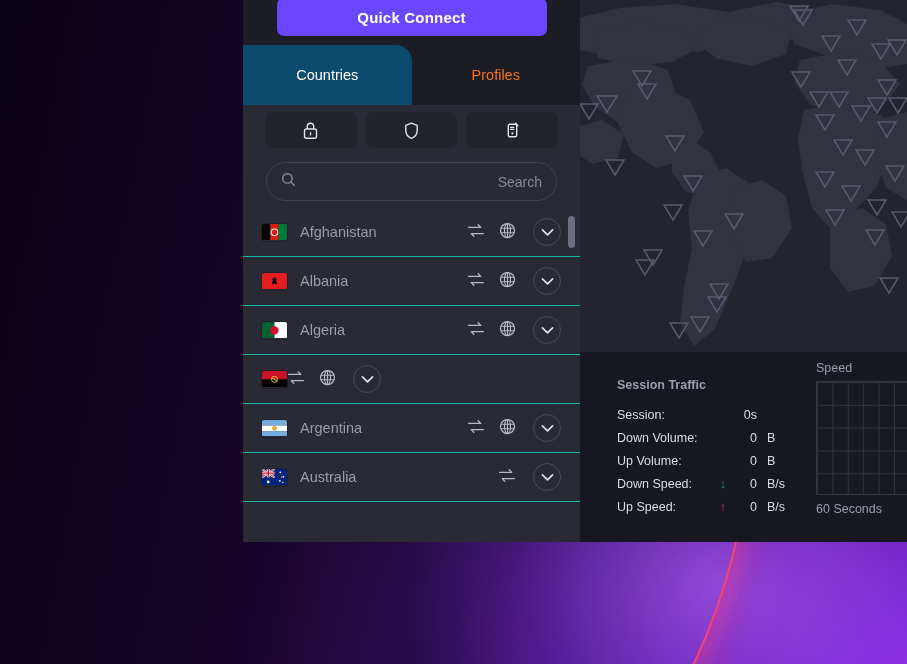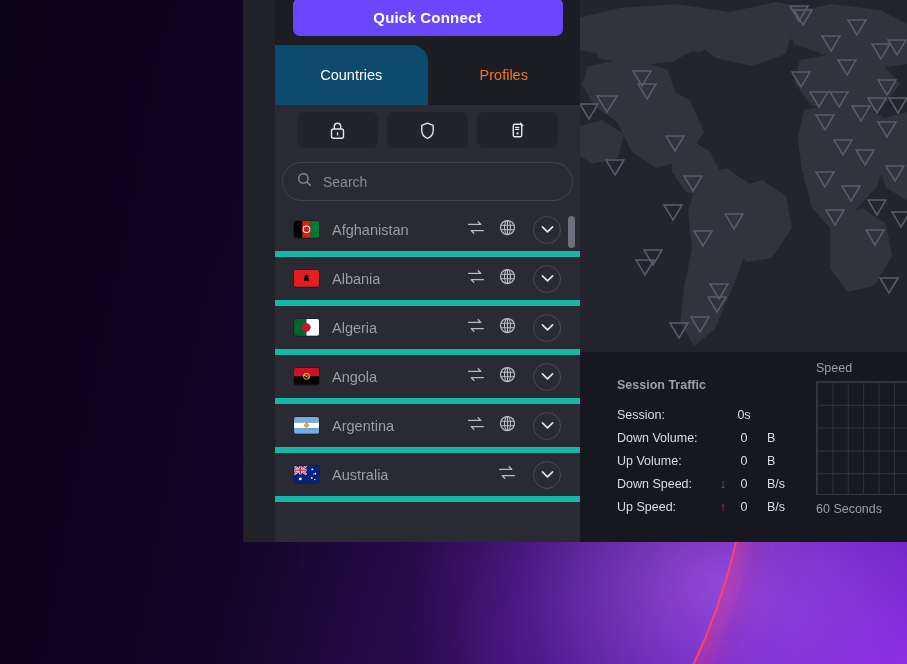--- a/index.html
+++ b/index.html
@@ -58,21 +58,20 @@
     background: #16161c;
     overflow: hidden;
   }
 
   
   #left-panel {
     width: 337px; height: 542px;
     background: #212129;
     display: flex; flex-direction: column;
     position: relative;
-    padding-left: 32px;
   }
   #qc-bar {
     height: 45px; background: #1c1c24;
     display: flex; align-items: flex-start; justify-content: center;
     flex: none;
   }
   #quick-connect {
     width: 270px; height: 38px;
     margin-top: -2px;
     background: #6b46ff;
@@ -137,35 +136,36 @@
     display: flex; align-items: center;
     padding: 0 14px; gap: 11px;
     cursor: text;
   }
   #search-box input {
     flex: 1;
     background: transparent; border: none; outline: none;
     color: #cfcfe0;
     font-family: "Liberation Sans", sans-serif;
     font-size: 14px;
+    text-align: right;
   }
   #search-box input::placeholder { color: #8a8a99; }
 
   
   #country-list {
     flex: 1;
     background: #2a2a35;
     overflow: hidden;
     position: relative;
   }
   .country-row {
     height: 49px;
     display: flex; align-items: center;
     padding: 0 19px 0 19px;
-    border-bottom: 6px solid #14b8a6;
+    border-bottom: 1px solid #14b8a6;
     cursor: pointer;
   }
   .flag {
     width: 25px; height: 17px;
     flex: none;
     border-radius: 2px;
     overflow: hidden;
     position: relative;
     box-shadow: 0 0 0 0.5px rgba(0,0,0,0.45);
   }
@@ -233,21 +233,21 @@
     margin-bottom: 11px;
   }
   .stat-row {
     display: flex; align-items: center;
     height: 23px;
     font-size: 12.5px;
     color: #dcdce6;
   }
   .stat-label { width: 98px; flex: none; }
   .stat-arrow { width: 16px; flex: none; text-align: center; font-size: 13px; }
-  .stat-value { width: 26px; flex: none; text-align: center; }
+  .stat-value { width: 26px; flex: none; text-align: right; }
   .stat-unit  { width: 34px; flex: none; text-align: left; padding-left: 10px; }
 
   #speed-panel {
     position: absolute; left: 236px; top: 9px; width: 110px;
   }
   .speed-title {
     font-size: 12.5px; color: #9d9dae; margin-bottom: 6px;
   }
   #speed-grid {
     width: 108px; height: 114px;
@@ -410,21 +410,20 @@
                 </span>
               </span>
             </div>
             <div class="country-row">
               <span class="flag"><svg viewBox="0 0 30 20">
                   <rect width="30" height="10" fill="#ce1126"></rect>
                   <rect y="10" width="30" height="10" fill="#000"></rect>
                   <circle cx="15" cy="10" r="3.6" fill="none" stroke="#f9d616" stroke-width="1.1"></circle>
                   <path d="M11.6 8.6 L18.4 11.6" stroke="#f9d616" stroke-width="1.1"></path>
                 </svg></span>
-              <span class="cname">Angola</span>
               <span class="row-actions">
                 <span class="row-icon"><svg width="18" height="15" viewBox="0 0 18 15" fill="none">
                     <path d="M1.6 4.4h12.2l-2.6-2.6" stroke="#b9b9c8" stroke-width="1.3" stroke-linecap="round" stroke-linejoin="round"></path>
                     <path d="M16.4 10.6H4.2l2.6 2.6" stroke="#b9b9c8" stroke-width="1.3" stroke-linecap="round" stroke-linejoin="round"></path>
                   </svg></span>
                 <span class="row-icon"><svg width="17" height="17" viewBox="0 0 17 17" fill="none">
                     <circle cx="8.5" cy="8.5" r="7" stroke="#b9b9c8" stroke-width="1.25"></circle>
                     <ellipse cx="8.5" cy="8.5" rx="3" ry="7" stroke="#b9b9c8" stroke-width="1.1"></ellipse>
                     <path d="M1.7 6.2h13.6M1.7 10.8h13.6M8.5 1.5v14" stroke="#b9b9c8" stroke-width="1.1"></path>
                   </svg></span>

